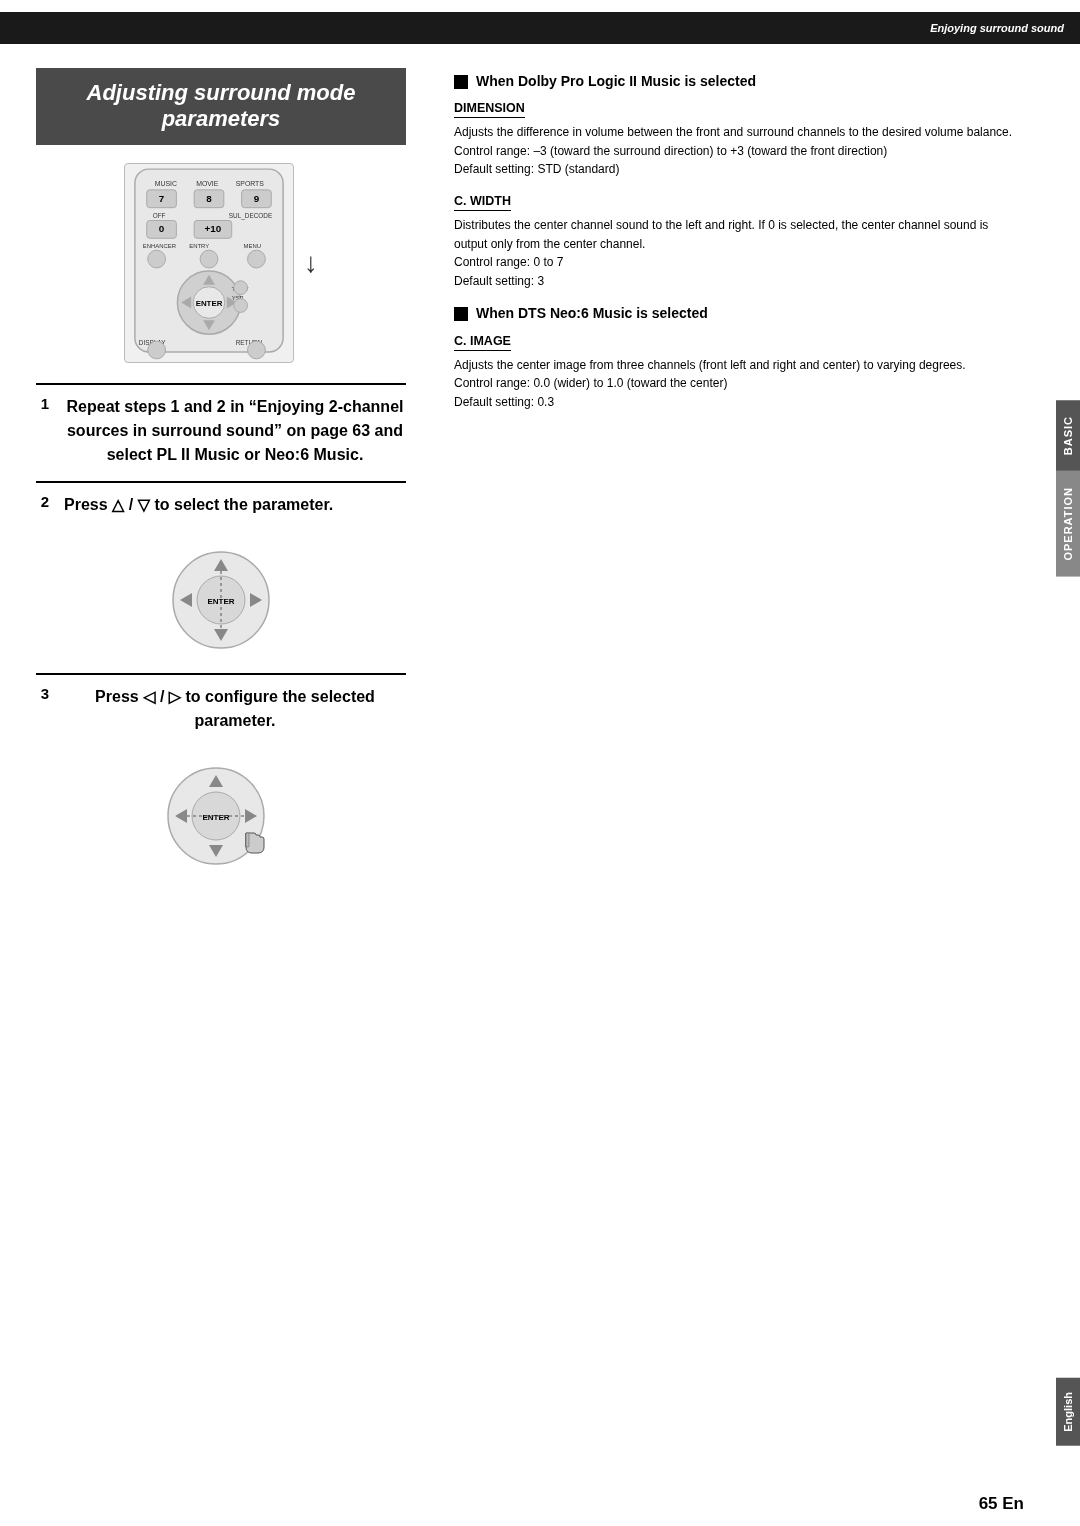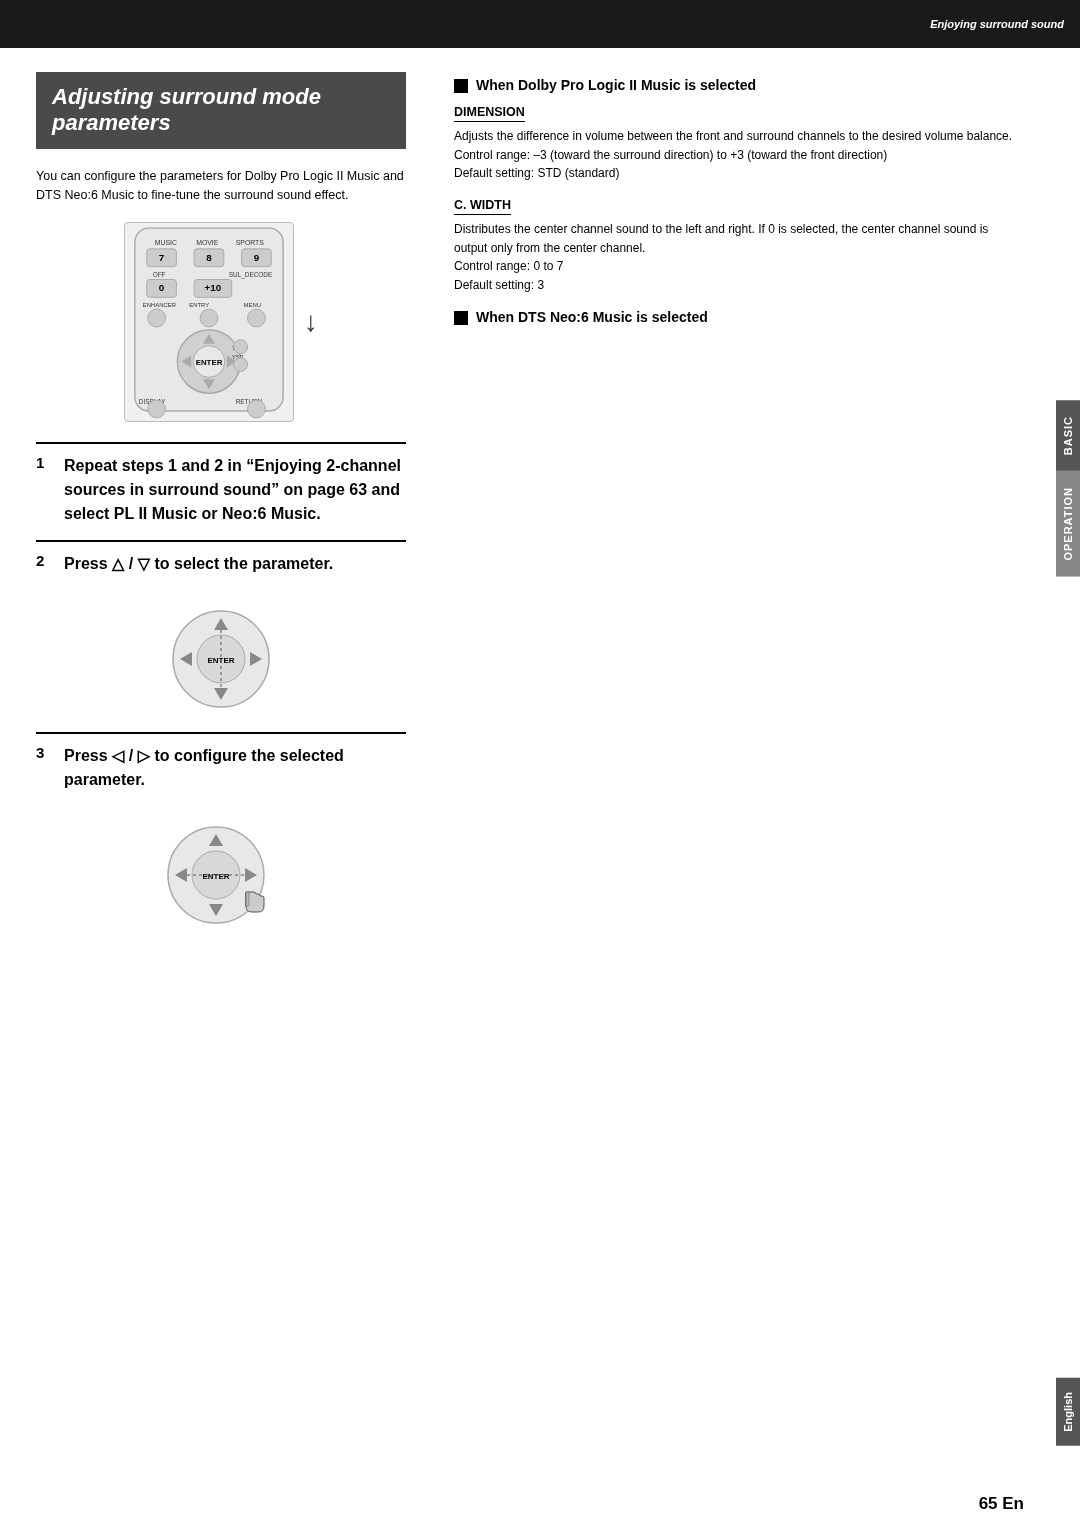--- a/index.html
+++ b/index.html
@@ -9,45 +9,47 @@
       font-size: 13px;
       color: #000;
       width: 1080px;
       min-height: 1526px;
       position: relative;
     }
 
     
     .top-bar {
       background: #1a1a1a;
-      height: 48px;
+      height: 32px;
       display: flex;
       align-items: center;
       justify-content: flex-end;
       padding-right: 16px;
+      margin-top: 12px;
     }
     .top-bar-title {
       color: #fff;
       font-size: 11px;
       font-style: italic;
       font-weight: bold;
     }
 
     
     .main-content {
       display: flex;
       padding: 24px 0 0 0;
       flex: 1;
     }
 
     
     .left-col {
       width: 430px;
       padding: 0 24px 0 36px;
       flex-shrink: 0;
+      text-align: center;
     }
 
     
     .right-col {
       flex: 1;
       padding: 0 60px 0 24px;
     }
 
     
     .page-title-box {
@@ -208,21 +210,20 @@
 
   <div class="left-col">
 
     <div class="page-title-box">
       <div class="page-title">
         <span>Adjusting surround mode</span><br>
         <span>parameters</span>
       </div>
     </div>
 
-    <div class="intro-text">You can configure the parameters for Dolby Pro Logic II Music and DTS Neo:6 Music to fine-tune the surround sound effect.</div>
 
     <div class="remote-container">
       <div style="display:flex; align-items:center; gap:10px;">
         <svg width="170" height="200" viewBox="0 0 170 200" style="border:1px solid #bbb; background:#f0f0f0; border-radius:4px;">
 
           <rect x="10" y="5" width="150" height="185" rx="14" ry="14" fill="#e8e8e8" stroke="#aaa" stroke-width="1.5"></rect>
 
           <text x="30" y="22" font-size="7" fill="#333" font-family="Arial">MUSIC</text>
           <text x="72" y="22" font-size="7" fill="#333" font-family="Arial">MOVIE</text>
           <text x="112" y="22" font-size="7" fill="#333" font-family="Arial">SPORTS</text>
@@ -358,20 +359,28 @@
         Control range: 0 to 7<br>
         Default setting: 3
       </div>
     </div>
 
     <div class="section-header" style="margin-top:0;">
       <div class="black-square"></div>
       <div class="section-title">When DTS Neo:6 Music is selected</div>
     </div>
 
+    <div class="subsection">
+      <div class="subsection-title">C. IMAGE</div>
+      <div class="subsection-body">
+        Adjusts the center image from three channels (front left and right and center) to varying degrees.<br>
+        Control range: 0.0 (wider) to 1.0 (toward the center)<br>
+        Default setting: 0.3
+      </div>
+    </div>
 
   </div>
 
 </div>
 
 <div class="side-tab">
   <div class="side-tab-basic">BASIC</div>
   <div class="side-tab-operation">OPERATION</div>
 </div>
 

